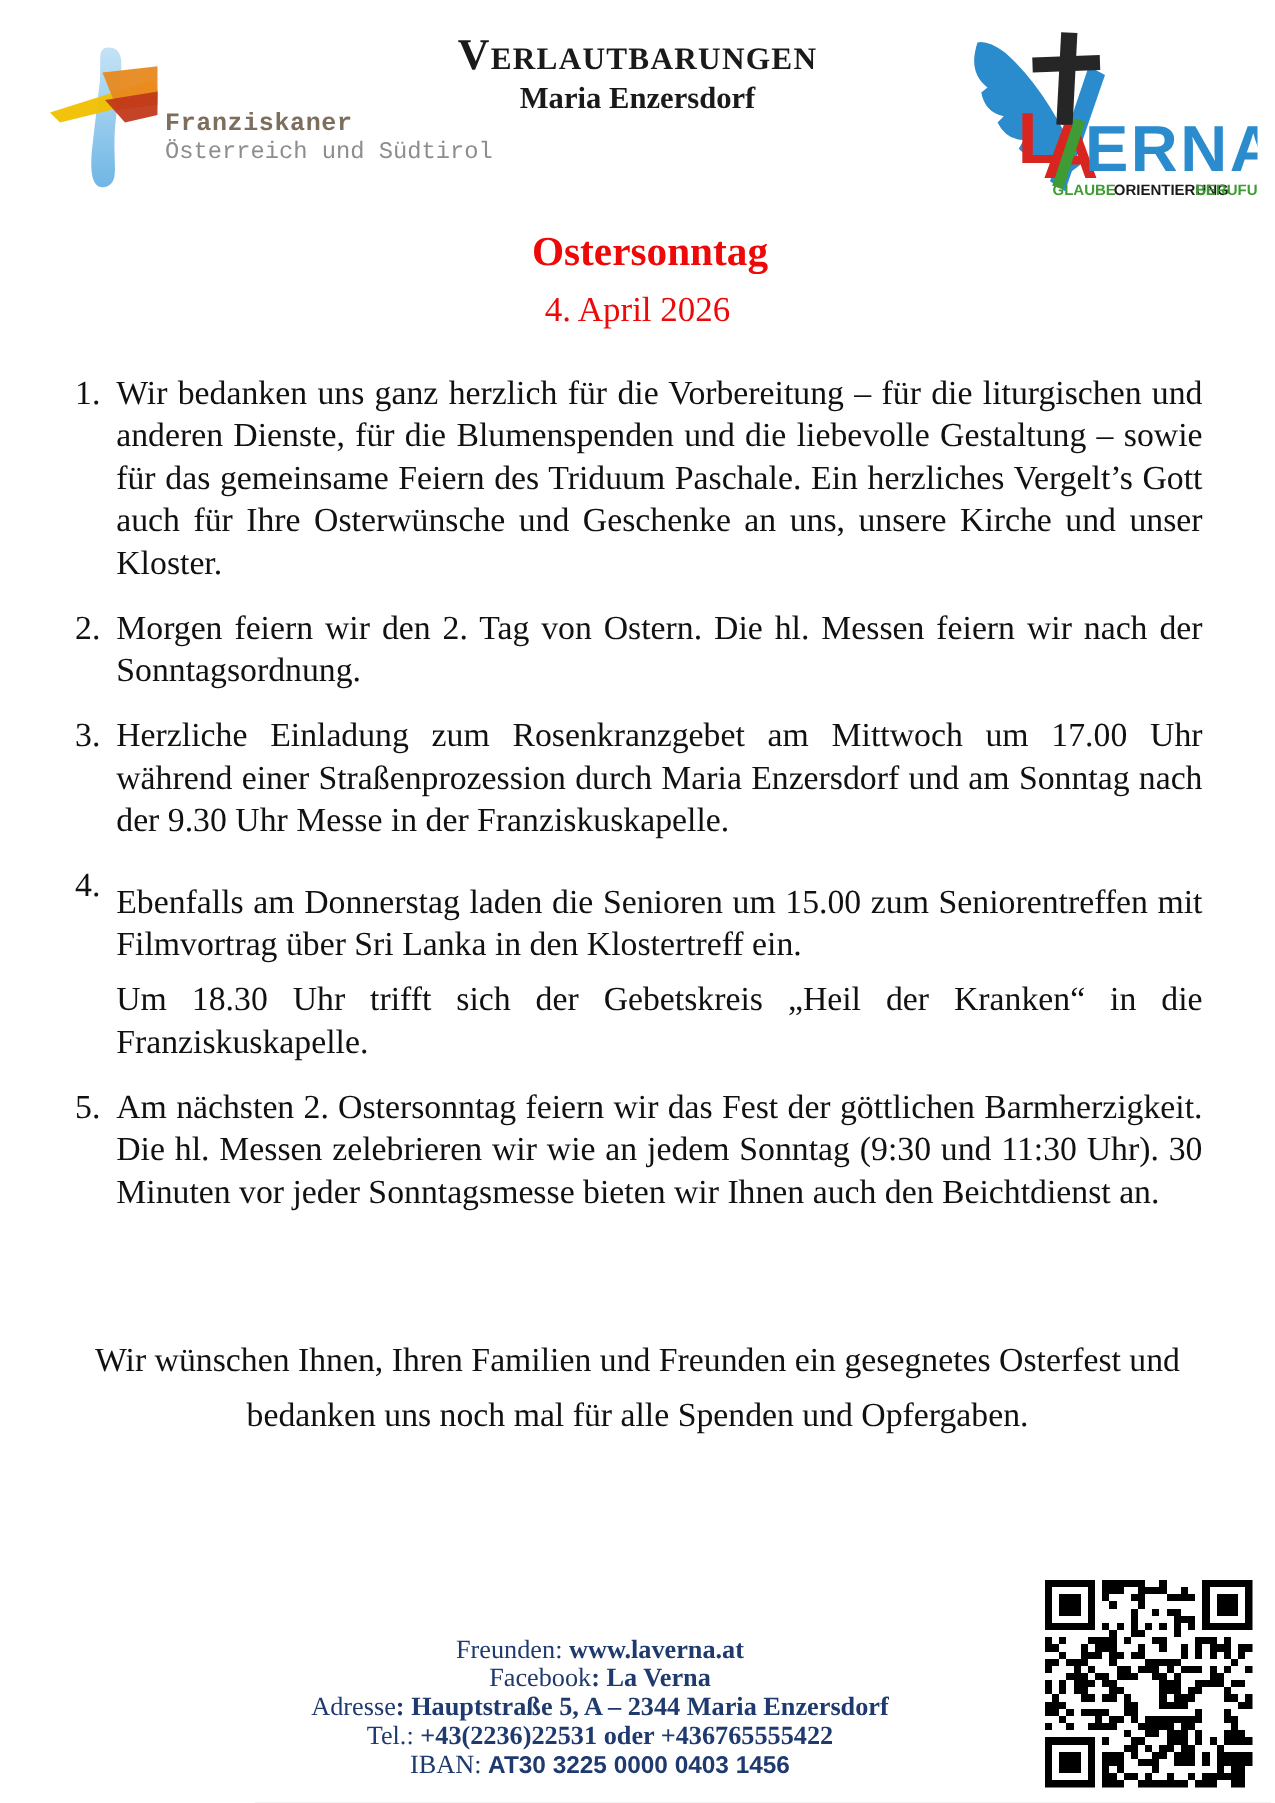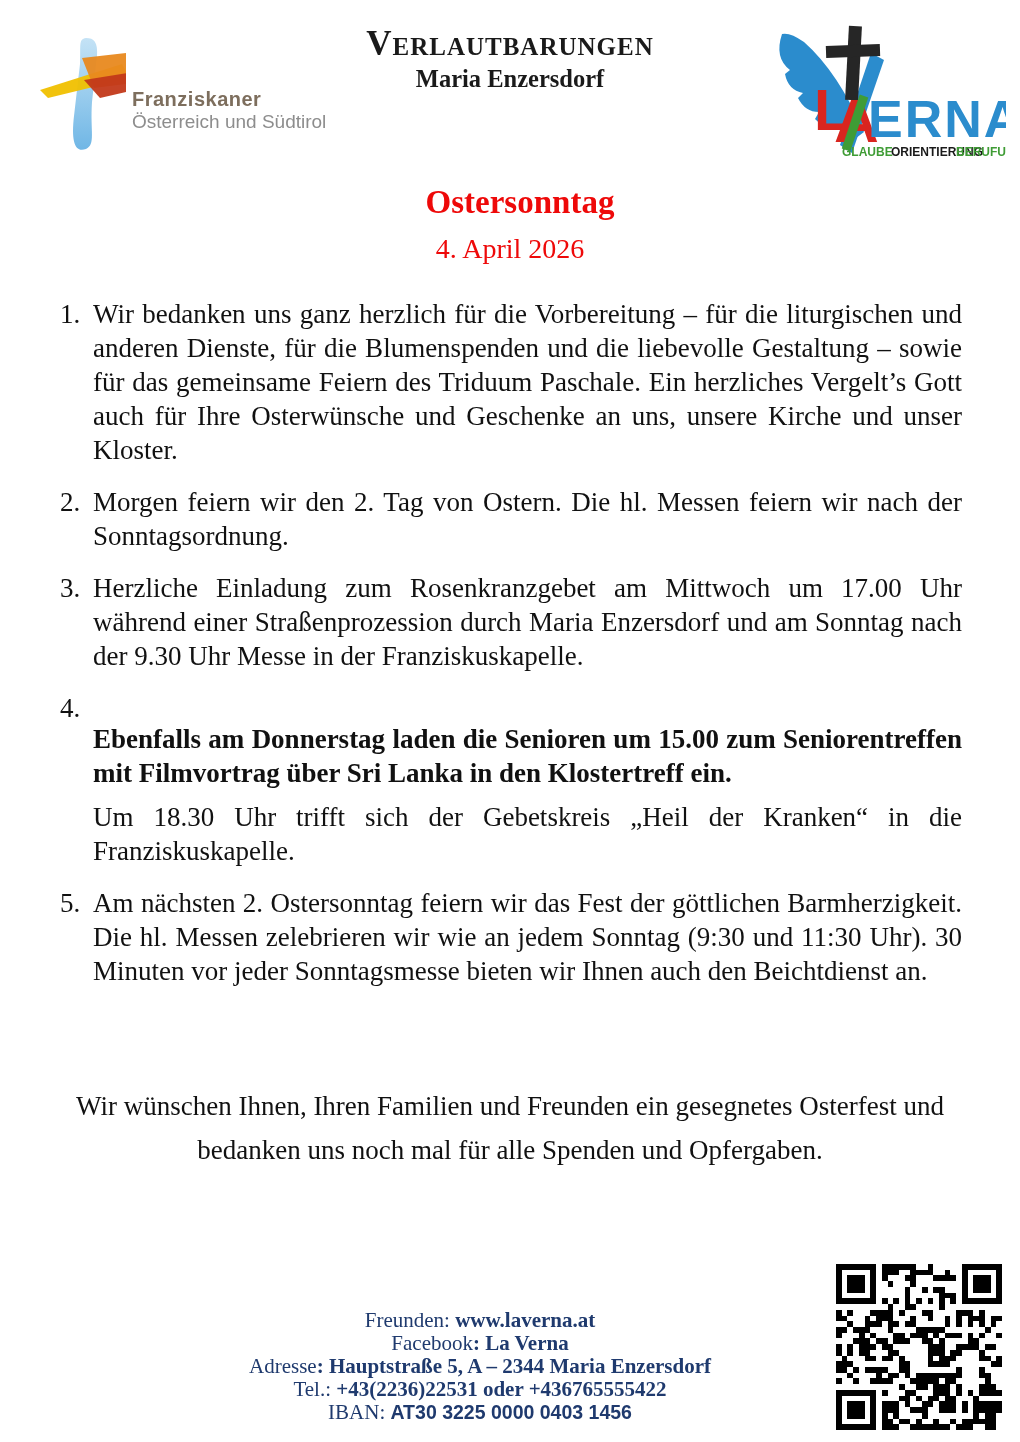--- a/index.html
+++ b/index.html
@@ -6,21 +6,21 @@
   .page {
     position:relative; width:1020px; height:1442px; margin:0 auto;
     background:#ffffff; overflow:hidden;
     font-family:"Liberation Serif", serif; color:#111;
   }
 
   
   .header { position:relative; height:150px; }
   .logo-fr { position:absolute; left:34px; top:30px; display:flex; align-items:flex-start; }
   .logo-fr svg { display:block; }
-  .fr-text { margin:58px 0 0 6px; font-family:Liberation Sans, sans-serif; line-height:1.15; }
+  .fr-text { margin:58px 0 0 6px; font-family:Liberation Mono, monospace; line-height:1.15; }
   .fr-name { font-weight:bold; font-size:20px; color:#7d6e5d; letter-spacing:.5px; }
   .fr-sub  { font-size:19px; color:#8d8d8d; }
 
   .title-block { position:absolute; left:250px; right:250px; top:24px; text-align:center; }
   .main-title {
     margin:0; font-size:35px; font-weight:bold; color:#1a1a1a;
     font-variant:small-caps; letter-spacing:1px; line-height:40px;
   }
   .subtitle { font-size:24.5px; font-weight:bold; color:#1a1a1a; line-height:29px; }
 
@@ -29,21 +29,21 @@
   
   .easter-title { margin-top:34px; text-align:center; font-size:33px; font-weight:bold; color:#ee0909; line-height:36px;padding-left:20px; }
   .easter-date  { margin-top:11px; text-align:center; font-size:28px; color:#ee0909; line-height:36px; }
 
   
   .announcements { margin:30px 58px 0 60px; font-size:27px; line-height:34px; }
   .item { display:flex; margin-bottom:18px; }
   .item .num  { width:33px; flex-shrink:0; }
   .item .body { flex:1; text-align:justify; }
   .item .body p { margin:0; }
-  .item .body p.sub1 { margin-top:31px;font-weight:bold; }
+  .item .body p.sub1 { margin-top:13px; }
   .item .body p.sub2 { margin-top:10px; }
 
   
   .closing {
     margin:96px auto 0; max-width:880px; text-align:center;
     font-size:27px; line-height:44px;
   }
 
   
   .footer {

